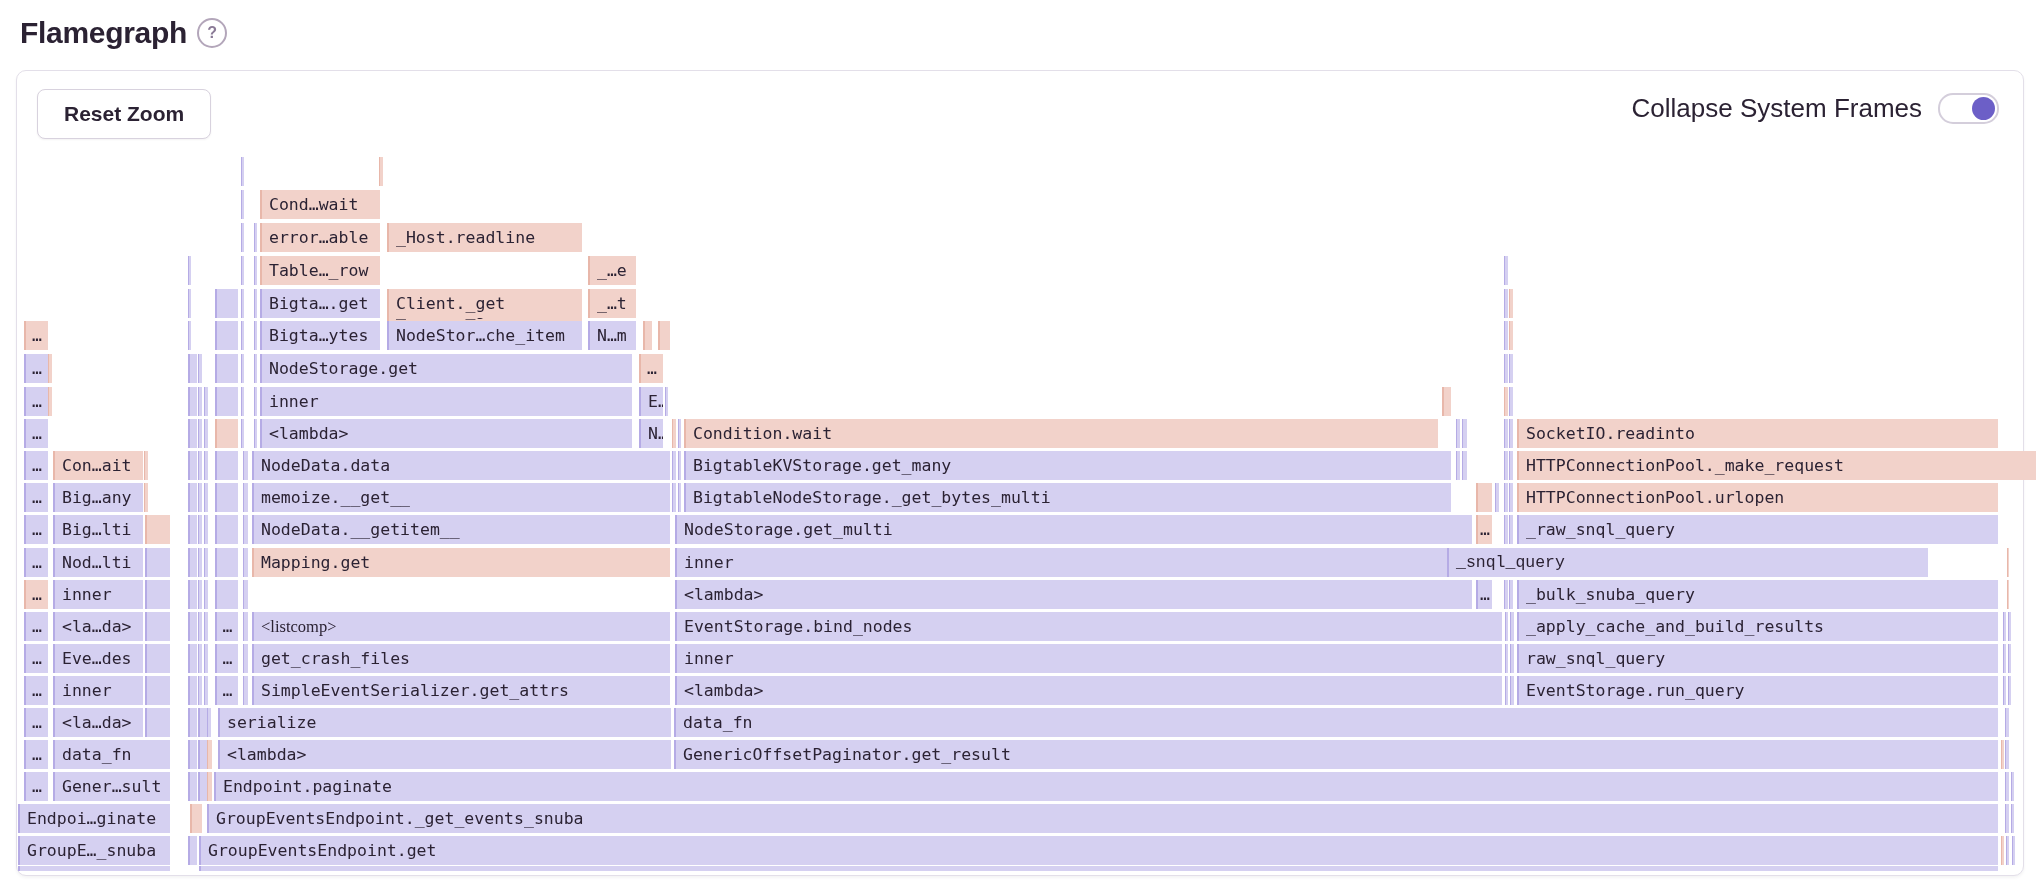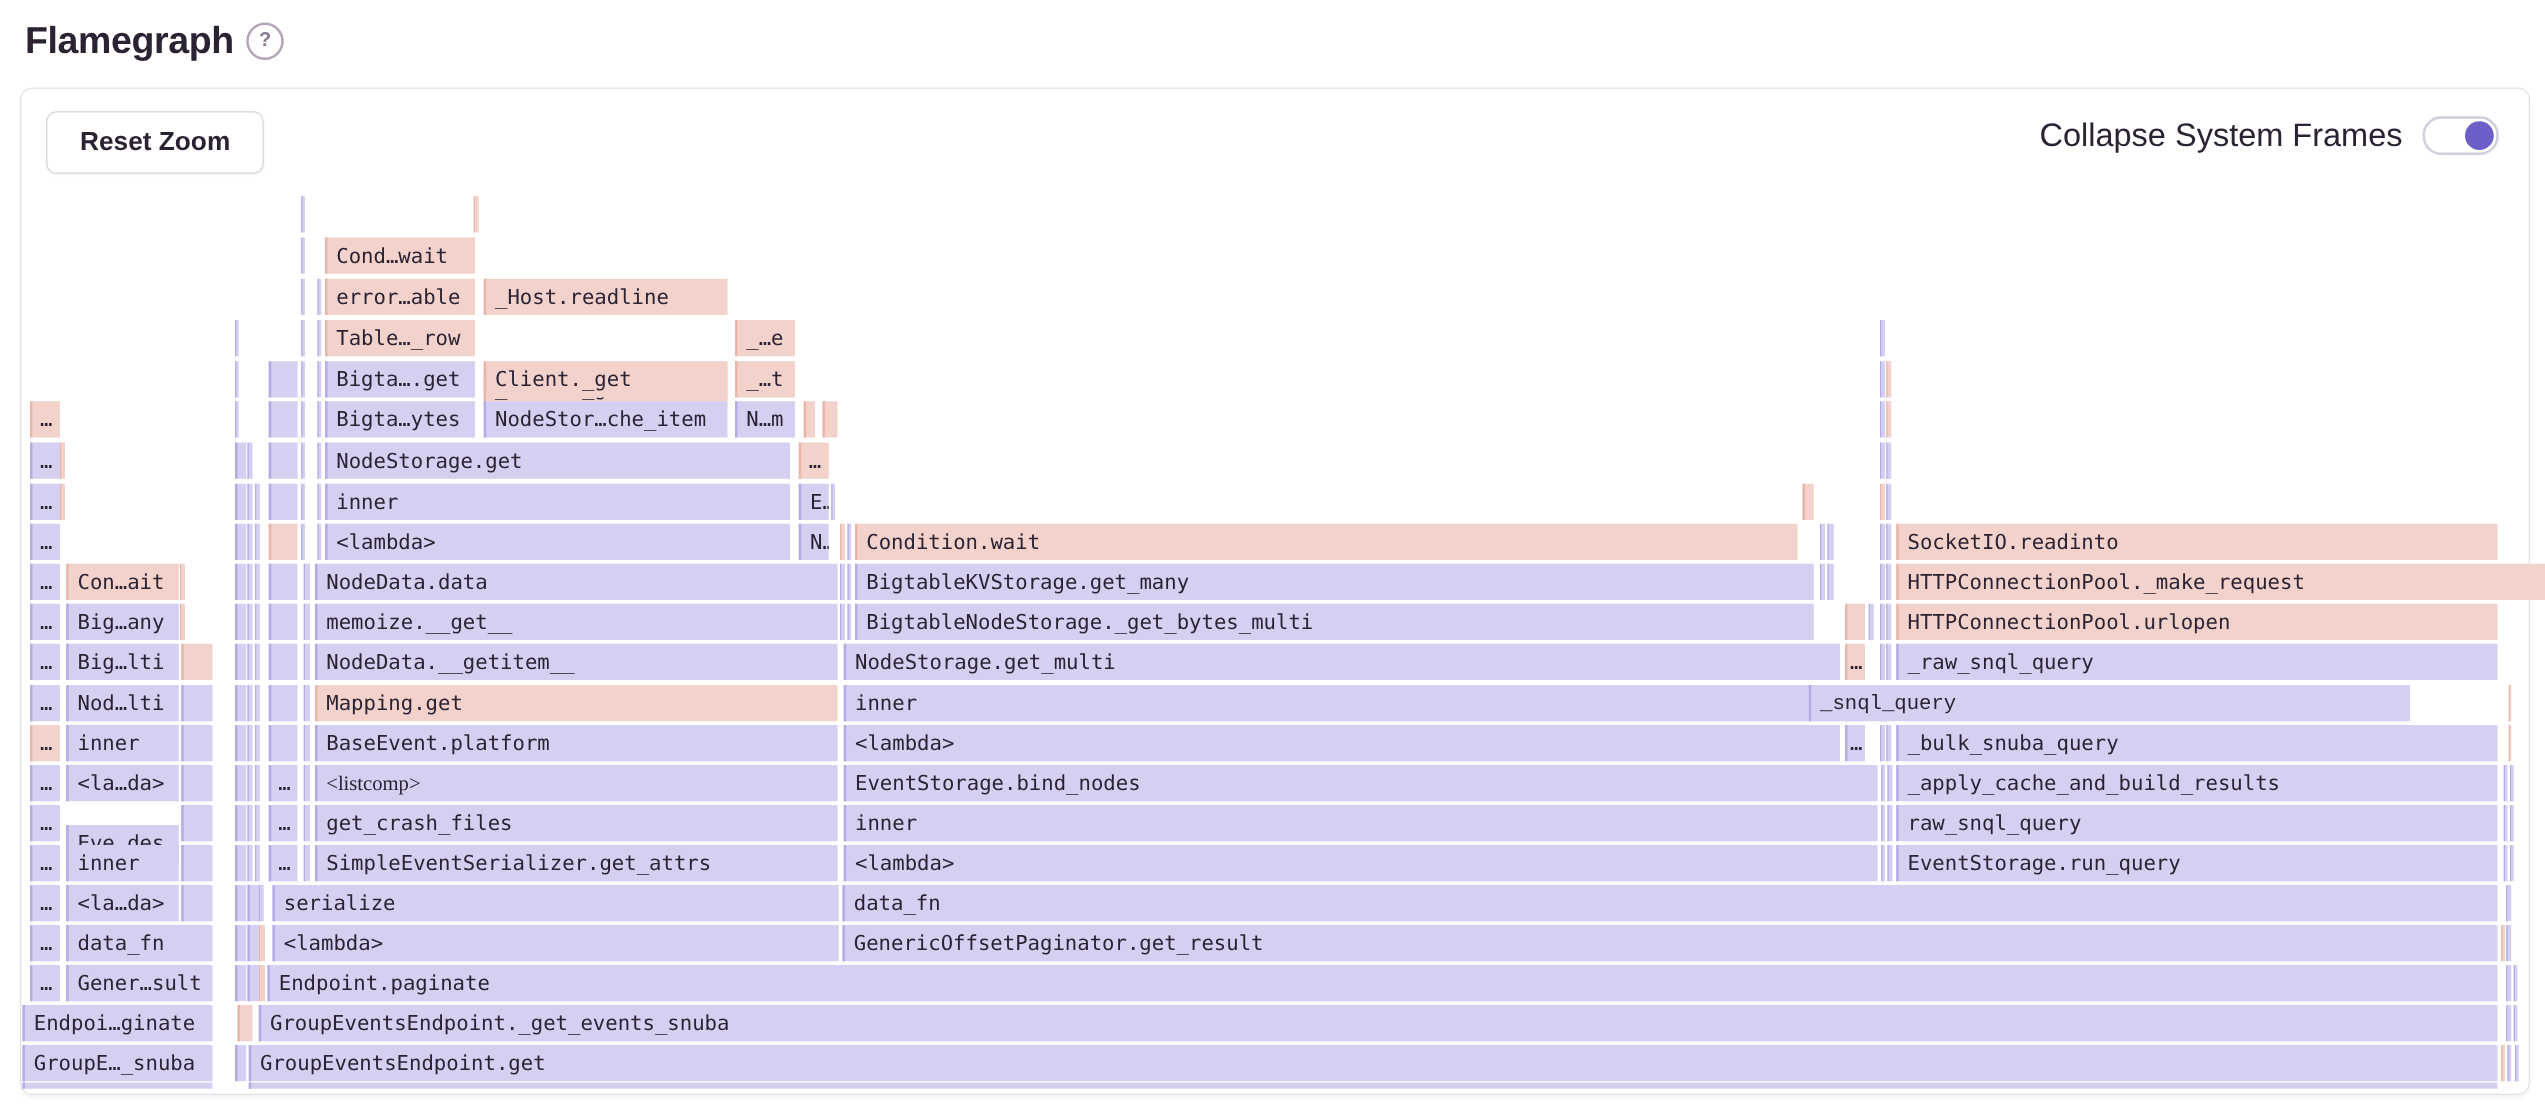--- a/index.html
+++ b/index.html
@@ -200,21 +200,20 @@
     <div class="frame app" style="left: 1447px; top: 548px; width: 481px; height: 29px; font-family: Liberation Mono, monospace;">_snql_query</div>
     <div class="frame sys thin" style="left: 2007px; top: 548px; width: 2px; height: 29px;"></div>
     <div class="frame sys center" style="left: 24px; top: 580px; width: 24px; height: 29px;">…</div>
     <div class="frame app" style="left: 53px; top: 580px; width: 90px; height: 29px;">inner</div>
     <div class="frame app" style="left: 145px; top: 580px; width: 25px; height: 29px;"></div>
     <div class="frame app" style="left: 188px; top: 580px; width: 8px; height: 29px;"></div>
     <div class="frame app thin" style="left: 198px; top: 580px; width: 4px; height: 29px;"></div>
     <div class="frame app thin" style="left: 204px; top: 580px; width: 4px; height: 29px;"></div>
     <div class="frame app" style="left: 215px; top: 580px; width: 23px; height: 29px;"></div>
     <div class="frame app thin" style="left: 243px; top: 580px; width: 5px; height: 29px;"></div>
-    <div class="frame app" style="left: 252px; top: 580px; width: 418px; height: 29px;">BaseEvent.platform</div>
     <div class="frame app" style="left: 675px; top: 580px; width: 797px; height: 29px;">&lt;lambda&gt;</div>
     <div class="frame app center" style="left: 1476px; top: 580px; width: 16px; height: 29px;">…</div>
     <div class="frame app thin" style="left: 1504px; top: 580px; width: 4px; height: 29px;"></div>
     <div class="frame app thin" style="left: 1509px; top: 580px; width: 4px; height: 29px;"></div>
     <div class="frame app" style="left: 1517px; top: 580px; width: 481px; height: 29px;">_bulk_snuba_query</div>
     <div class="frame sys thin" style="left: 2007px; top: 580px; width: 2px; height: 29px;"></div>
     <div class="frame app center" style="left: 24px; top: 612px; width: 24px; height: 29px;">…</div>
     <div class="frame app" style="left: 53px; top: 612px; width: 90px; height: 29px;">&lt;la…da&gt;</div>
     <div class="frame app" style="left: 145px; top: 612px; width: 25px; height: 29px;"></div>
     <div class="frame app" style="left: 188px; top: 612px; width: 8px; height: 29px;"></div>
@@ -223,21 +222,21 @@
     <div class="frame app center" style="left: 215px; top: 612px; width: 23px; height: 29px;">…</div>
     <div class="frame app thin" style="left: 243px; top: 612px; width: 5px; height: 29px;"></div>
     <div class="frame app" style="left: 252px; top: 612px; width: 418px; height: 29px; font-family: Liberation Serif, serif;">&lt;listcomp&gt;</div>
     <div class="frame app" style="left: 675px; top: 612px; width: 827px; height: 29px;">EventStorage.bind_nodes</div>
     <div class="frame app thin" style="left: 1505px; top: 612px; width: 3px; height: 29px;"></div>
     <div class="frame app thin" style="left: 1510px; top: 612px; width: 4px; height: 29px;"></div>
     <div class="frame app" style="left: 1517px; top: 612px; width: 481px; height: 29px;">_apply_cache_and_build_results</div>
     <div class="frame app thin" style="left: 2003px; top: 612px; width: 3px; height: 29px;"></div>
     <div class="frame app thin" style="left: 2008px; top: 612px; width: 3px; height: 29px;"></div>
     <div class="frame app center" style="left: 24px; top: 644px; width: 24px; height: 29px;">…</div>
-    <div class="frame app" style="left: 53px; top: 644px; width: 90px; height: 29px; margin-top: 16px;">Eve…des</div>
+    <div class="frame app" style="left: 53px; top: 644px; width: 90px; height: 29px;">Eve…des</div>
     <div class="frame app" style="left: 145px; top: 644px; width: 25px; height: 29px;"></div>
     <div class="frame app" style="left: 188px; top: 644px; width: 8px; height: 29px;"></div>
     <div class="frame app thin" style="left: 198px; top: 644px; width: 4px; height: 29px;"></div>
     <div class="frame app thin" style="left: 204px; top: 644px; width: 4px; height: 29px;"></div>
     <div class="frame app center" style="left: 215px; top: 644px; width: 23px; height: 29px;">…</div>
     <div class="frame app thin" style="left: 243px; top: 644px; width: 5px; height: 29px;"></div>
     <div class="frame app" style="left: 252px; top: 644px; width: 418px; height: 29px;">get_crash_files</div>
     <div class="frame app" style="left: 675px; top: 644px; width: 827px; height: 29px;">inner</div>
     <div class="frame app thin" style="left: 1505px; top: 644px; width: 3px; height: 29px;"></div>
     <div class="frame app thin" style="left: 1510px; top: 644px; width: 4px; height: 29px;"></div>

